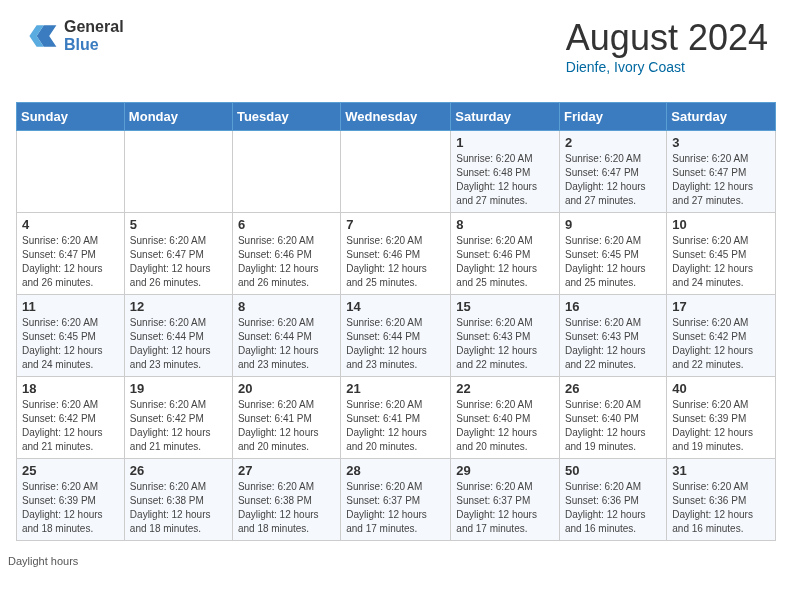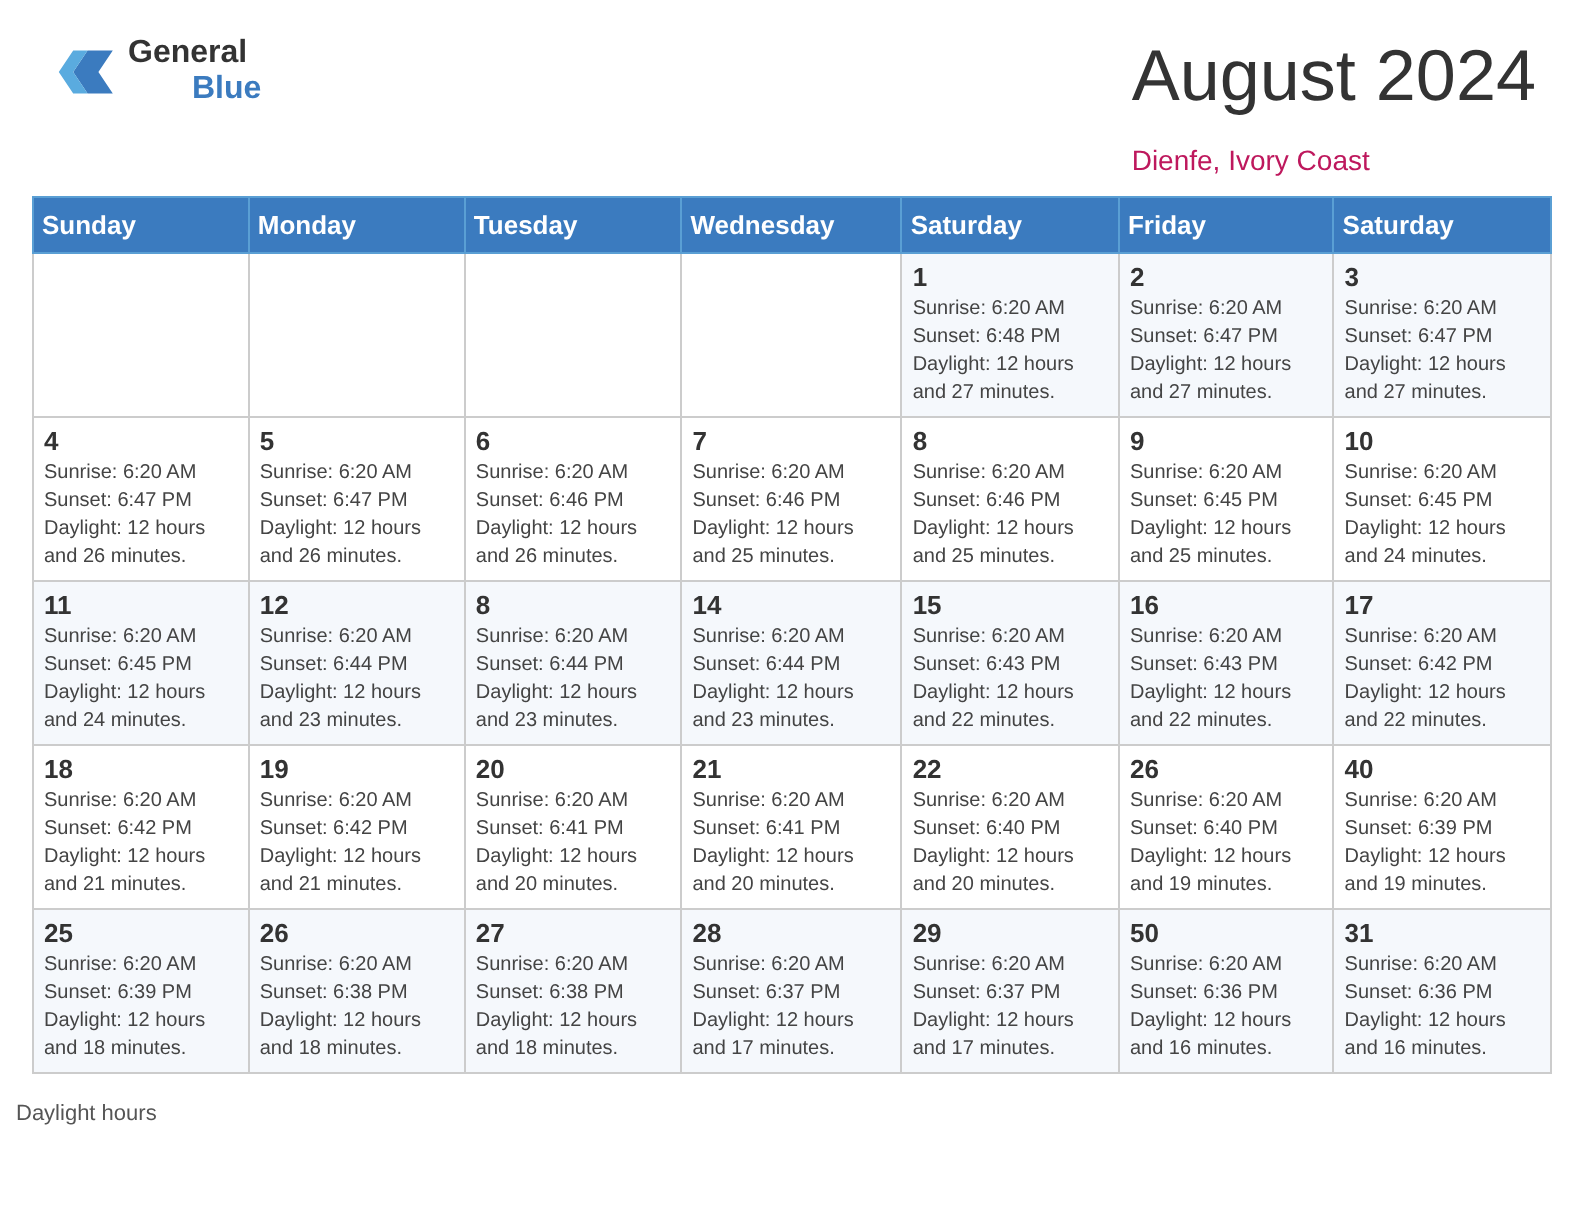--- a/index.html
+++ b/index.html
@@ -28,38 +28,37 @@
     }
     .logo-general {
       font-size: 16px;
       font-weight: bold;
       color: #333;
     }
     .logo-blue {
       font-size: 16px;
       font-weight: bold;
       color: #3b7bbf;
-      margin-left: 32px;
     }
     .logo-icon {
       width: 36px;
       height: 36px;
     }
     .title-block {
     }
     .month-year {
       font-size: 36px;
       font-weight: 300;
       color: #333;
       line-height: 1.1;
     }
     .location {
       font-size: 14px;
-      color: #be185d;
-      margin-top: 14px;
+      color: #0369a1;
+      margin-top: 1px;
     }
     .calendar {
       width: 100%;
       border-collapse: collapse;
       padding: 0 8px;
       margin: 0 8px;
       width: calc(100% - 16px);
     }
     .calendar th {
       background: #3b7bbf;
@@ -101,20 +100,21 @@
     .empty-cell {
       background: #fff !important;
     }
     .footer {
       padding: 6px 8px 4px 8px;
       font-size: 11px;
       color: #555;
     }
     .cal-wrap {
       padding: 0 8px 8px 8px;
+      margin-top: 17px;
     }
   </style>
 </head>
 <body>
 
 <div>
   <div class="header">
     <div class="logo">
       <svg class="logo-icon" viewBox="0 0 40 40">
         <polygon points="22,8 36,8 28,20 36,32 22,32 14,20" fill="#3b7bbf"></polygon>

